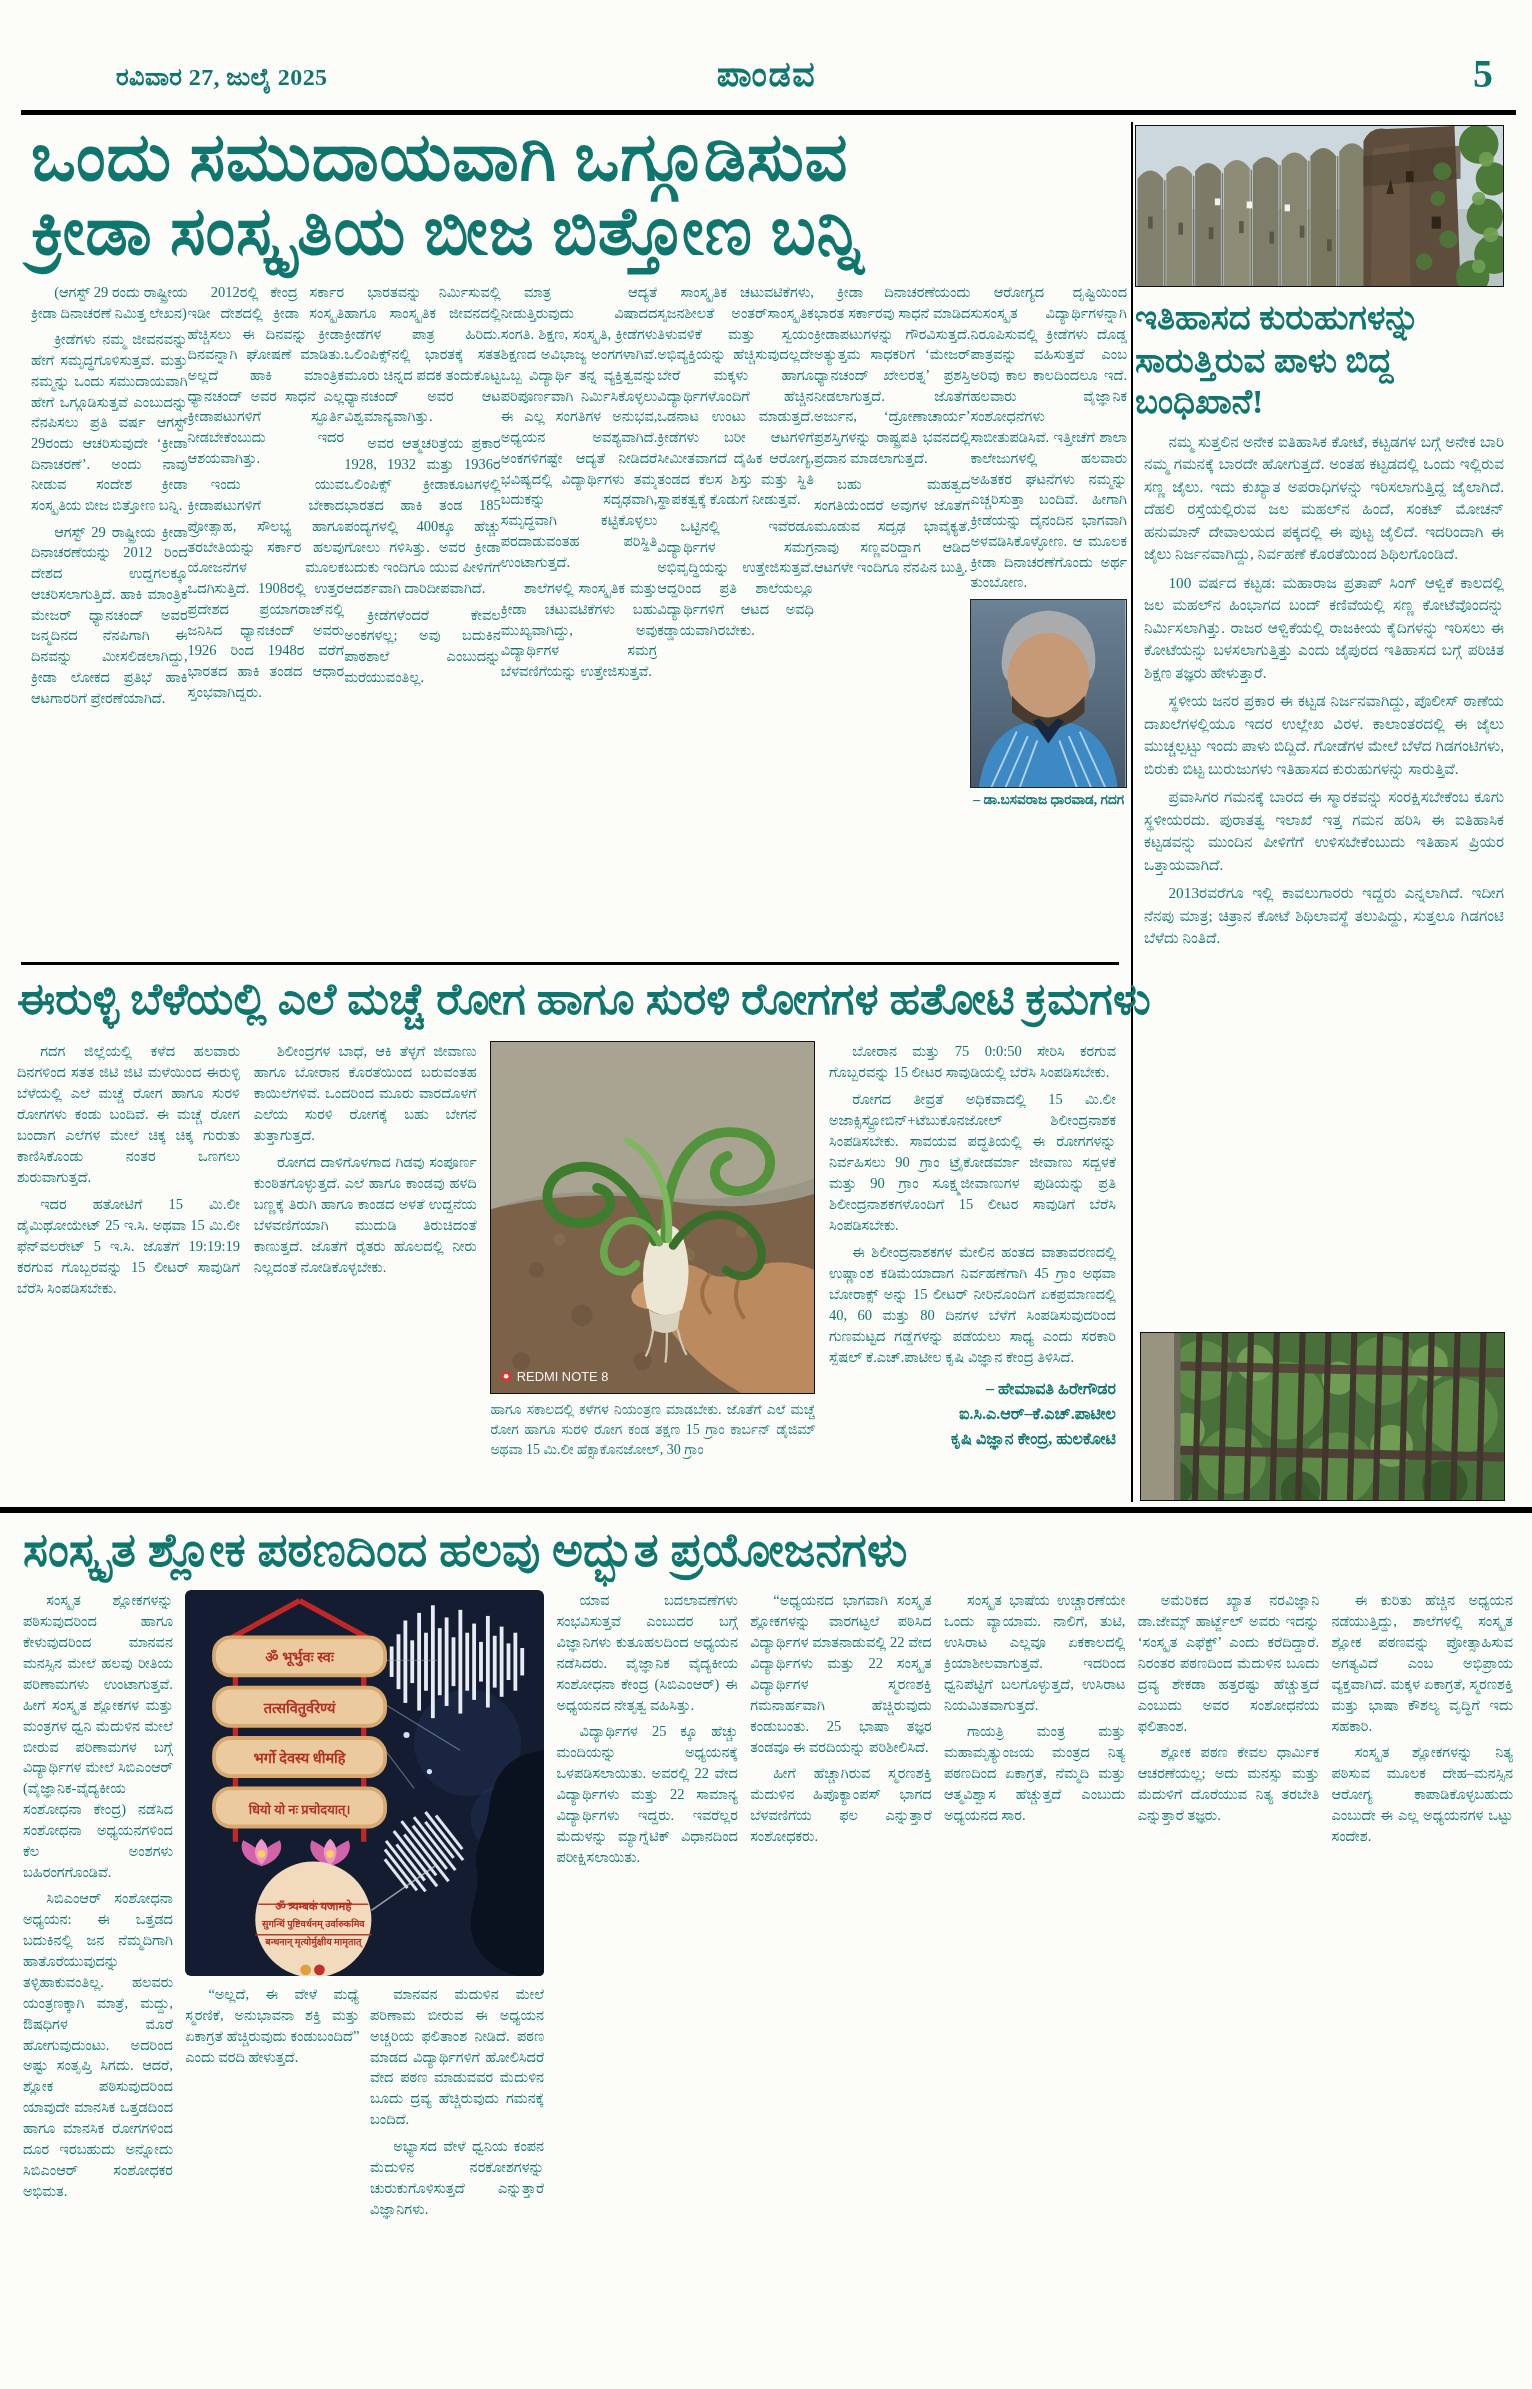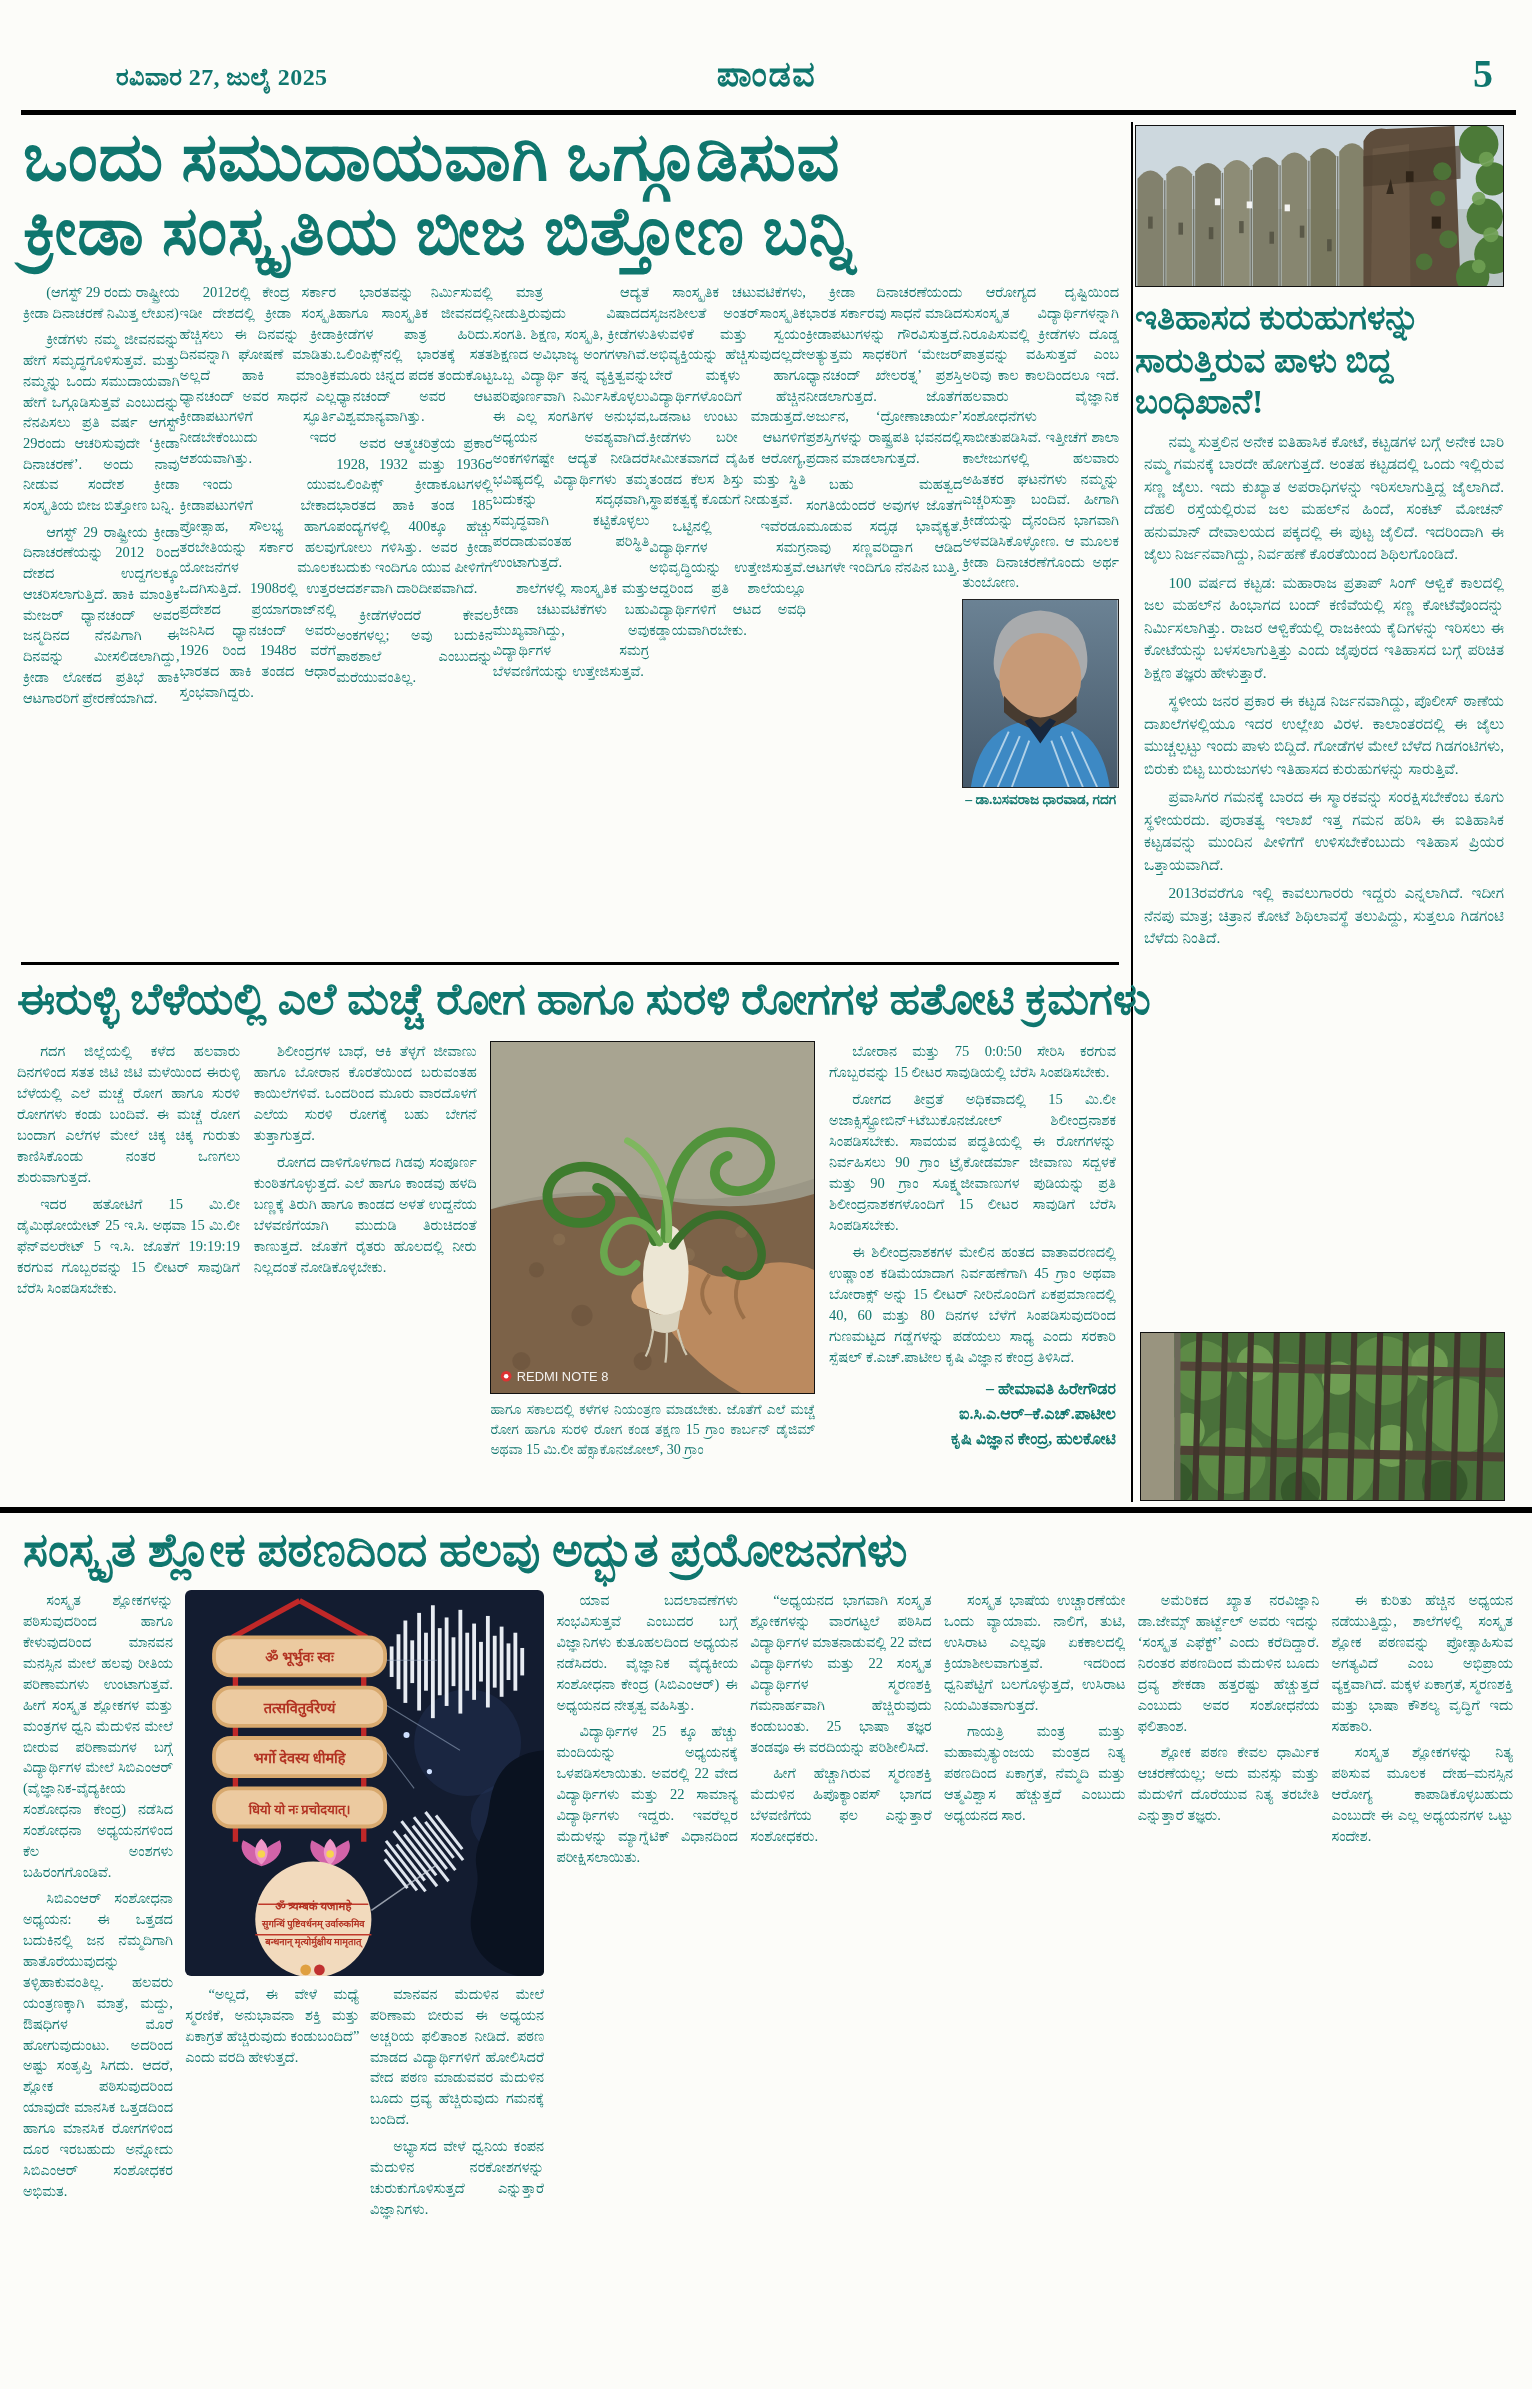--- a/index.html
+++ b/index.html
@@ -10,21 +10,21 @@
   .masthead{position:absolute;left:50%;top:55px;transform:translateX(-50%);font-size:35px;font-weight:900;letter-spacing:1.5px;}
   .pagenum{position:absolute;right:40px;top:50px;font-size:40px;font-weight:bold;}
   .top-rule{position:absolute;left:21.4px;top:110px;width:1495px;height:4.6px;background:#000;}
   .v-rule{position:absolute;left:1131px;top:122px;width:2.3px;height:1380px;background:#000;}
   .mid-rule{position:absolute;left:21.4px;top:962px;width:1098px;height:3.1px;background:#000;}
   .bottom-rule{position:absolute;left:0;top:1507px;width:1533px;height:6.1px;background:#000;}
   
   .para{margin:0 0 .4em 0;text-indent:1.6em;text-align:justify;}
   .col{overflow:hidden;}
   
-  .sports{position:absolute;left:23px;top:121px;width:1096px;}
+  .sports{position:absolute;left:31px;top:121px;width:1096px;}
   .sports .hl{font-size:67px;line-height:1.1;font-weight:900;letter-spacing:0.8px;white-space:nowrap;}
   .sports .cols{display:flex;gap:0;margin-top:13.7px;height:670px;}
   .sports .col{flex:1;font-size:14.5px;line-height:1.43;}
   .portrait{width:100%;height:189px;border:1.5px solid #222;box-sizing:border-box;display:block;margin:4.6px 0 3.1px;}
   .author-cap{font-size:13.7px;font-weight:bold;text-align:center;line-height:1.3;}
   
   .fort{position:absolute;left:1135px;top:125px;width:369px;height:1376px;}
   .fort-photo{width:369px;height:162px;border:1.5px solid #111;box-sizing:border-box;display:block;}
   .fort .hl{font-size:34px;font-weight:900;line-height:1.2;margin:10.7px 0 7.6px;}
   .fort .body{font-size:15.3px;line-height:1.47;height:922px;overflow:hidden;margin-left:9px;}

